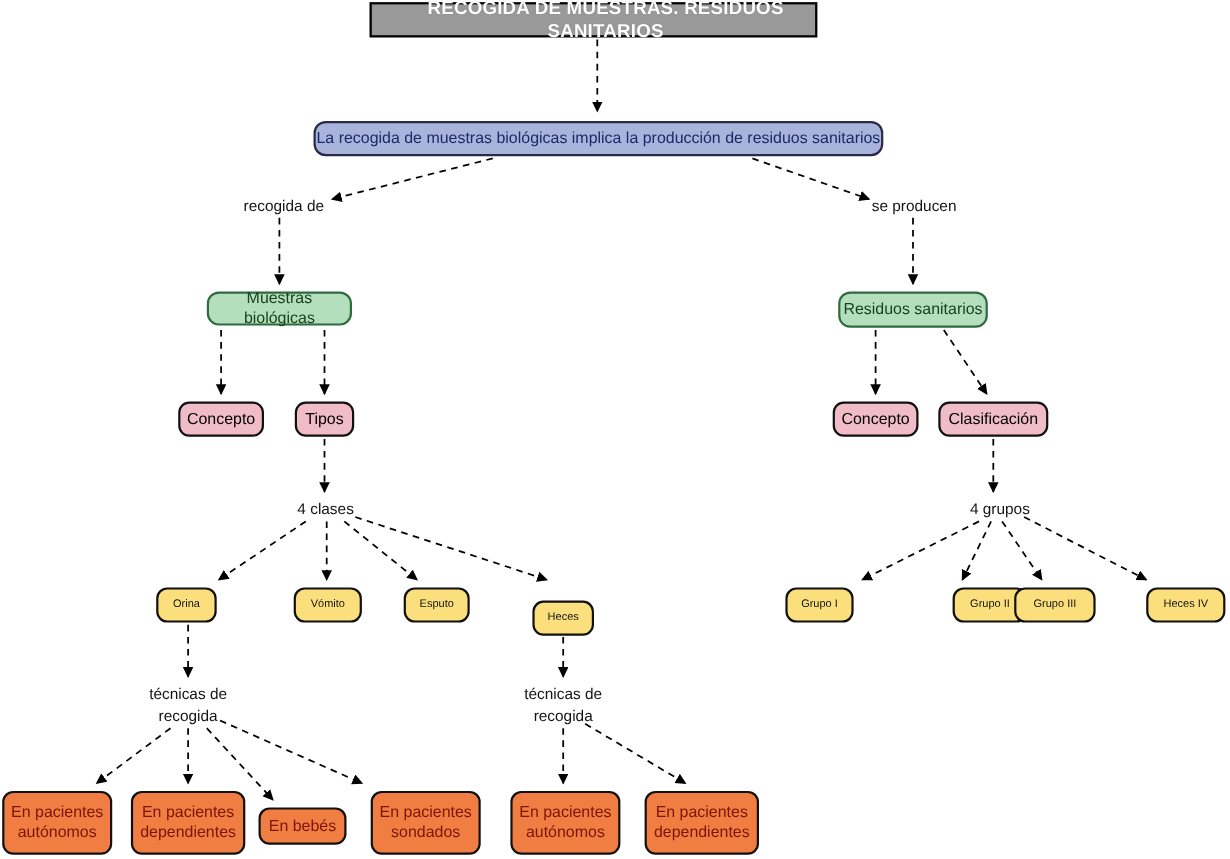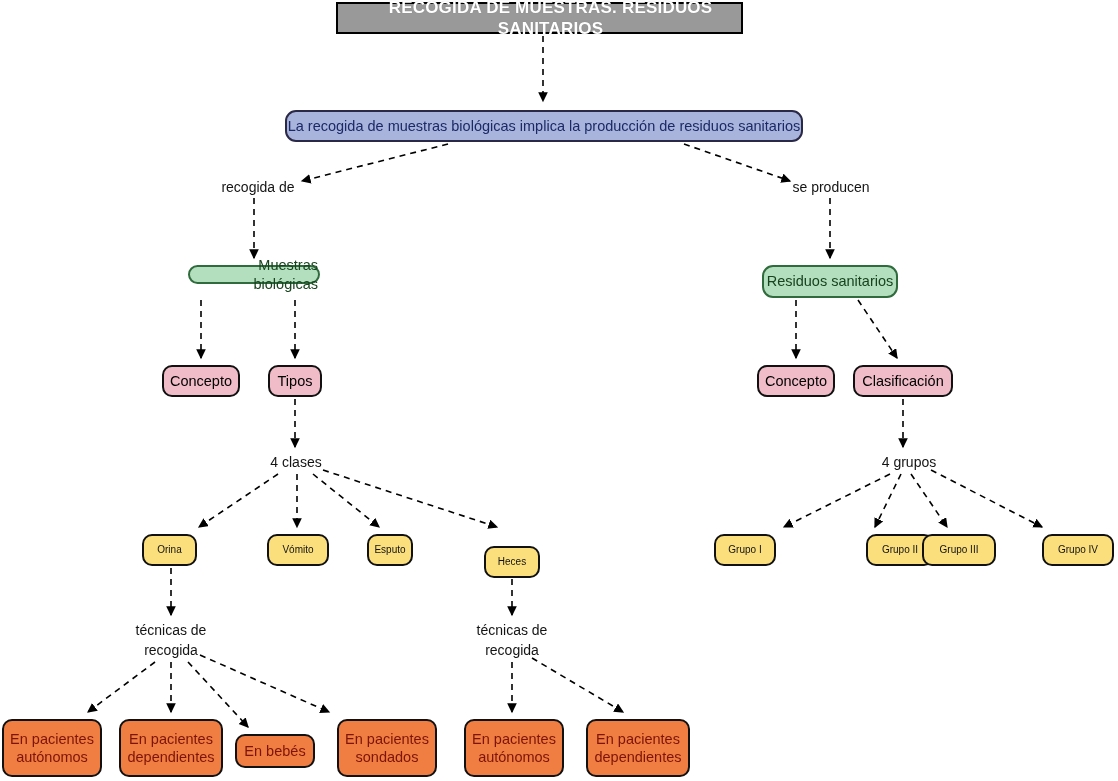--- a/index.html
+++ b/index.html
@@ -129,34 +129,34 @@
         <path d="M 188 662 L 248 727" fill="none" stroke="#000000" stroke-width="1.6" stroke-dasharray="6,5" marker-end="url(#arrowhead)"></path>
         <path d="M 200 655 L 329 712" fill="none" stroke="#000000" stroke-width="1.6" stroke-dasharray="6,5" marker-end="url(#arrowhead)"></path>
         <path d="M 512 662 L 512 712" fill="none" stroke="#000000" stroke-width="1.6" stroke-dasharray="6,5" marker-end="url(#arrowhead)"></path>
         <path d="M 532 658 L 623 712" fill="none" stroke="#000000" stroke-width="1.6" stroke-dasharray="6,5" marker-end="url(#arrowhead)"></path>
       </g>
   </svg>
 
   <div id="node-layer">
       <div class="node node-title" style="left: 336px; top: 2px; width: 407px; height: 32px; padding-left: 22px;">RECOGIDA DE MUESTRAS. RESIDUOS SANITARIOS</div>
       <div class="node node-blue" style="left: 285px; top: 110px; width: 518px; height: 32px;">La recogida de muestras biológicas implica la producción de residuos sanitarios</div>
-      <div class="node node-green" style="left: 188px; top: 265px; width: 132px; height: 19px; text-align: right;">Muestras biológicas</div>
+      <div class="node node-green" style="left: 188px; top: 265px; width: 132px; height: 31px;">Muestras biológicas</div>
       <div class="node node-green" style="left: 762px; top: 265px; width: 136px; height: 33px;">Residuos sanitarios</div>
       <div class="node node-pink" style="left: 162px; top: 365px; width: 78px; height: 32px;">Concepto</div>
       <div class="node node-pink" style="left: 268px; top: 365px; width: 54px; height: 32px;">Tipos</div>
       <div class="node node-pink" style="left: 757px; top: 365px; width: 78px; height: 32px;">Concepto</div>
       <div class="node node-pink" style="left: 853px; top: 365px; width: 100px; height: 32px;">Clasificación</div>
       <div class="node node-yellow" style="left: 142px; top: 534px; width: 55px; height: 32px;">Orina</div>
       <div class="node node-yellow" style="left: 267px; top: 534px; width: 62px; height: 32px;">Vómito</div>
-      <div class="node node-yellow" style="left: 367px; top: 534px; width: 46px; height: 32px;">Esputo</div>
+      <div class="node node-yellow" style="left: 367px; top: 534px; width: 60px; height: 32px;">Esputo</div>
       <div class="node node-yellow" style="left: 484px; top: 546px; width: 56px; height: 32px;">Heces</div>
       <div class="node node-yellow" style="left: 714px; top: 534px; width: 62px; height: 32px;">Grupo I</div>
       <div class="node node-yellow" style="left: 826px; top: 534px; width: 68px; height: 32px; margin-left: 40px;">Grupo II</div>
       <div class="node node-yellow" style="left: 922px; top: 534px; width: 74px; height: 32px;">Grupo III</div>
-      <div class="node node-yellow" style="left: 1042px; top: 534px; width: 72px; height: 32px;">Grupo IV</div>
+      <div class="node node-yellow" style="left: 1042px; top: 534px; width: 72px; height: 32px;">Heces IV</div>
       <div class="node node-orange" style="left: 2px; top: 719px; width: 100px; height: 58px;">En pacientes
 autónomos</div>
       <div class="node node-orange" style="left: 119px; top: 719px; width: 104px; height: 58px;">En pacientes
 dependientes</div>
       <div class="node node-orange" style="left: 235px; top: 734px; width: 80px; height: 34px;">En bebés</div>
       <div class="node node-orange" style="left: 337px; top: 719px; width: 100px; height: 58px;">En pacientes
 sondados</div>
       <div class="node node-orange" style="left: 464px; top: 719px; width: 100px; height: 58px;">En pacientes
 autónomos</div>
       <div class="node node-orange" style="left: 586px; top: 719px; width: 104px; height: 58px;">En pacientes

